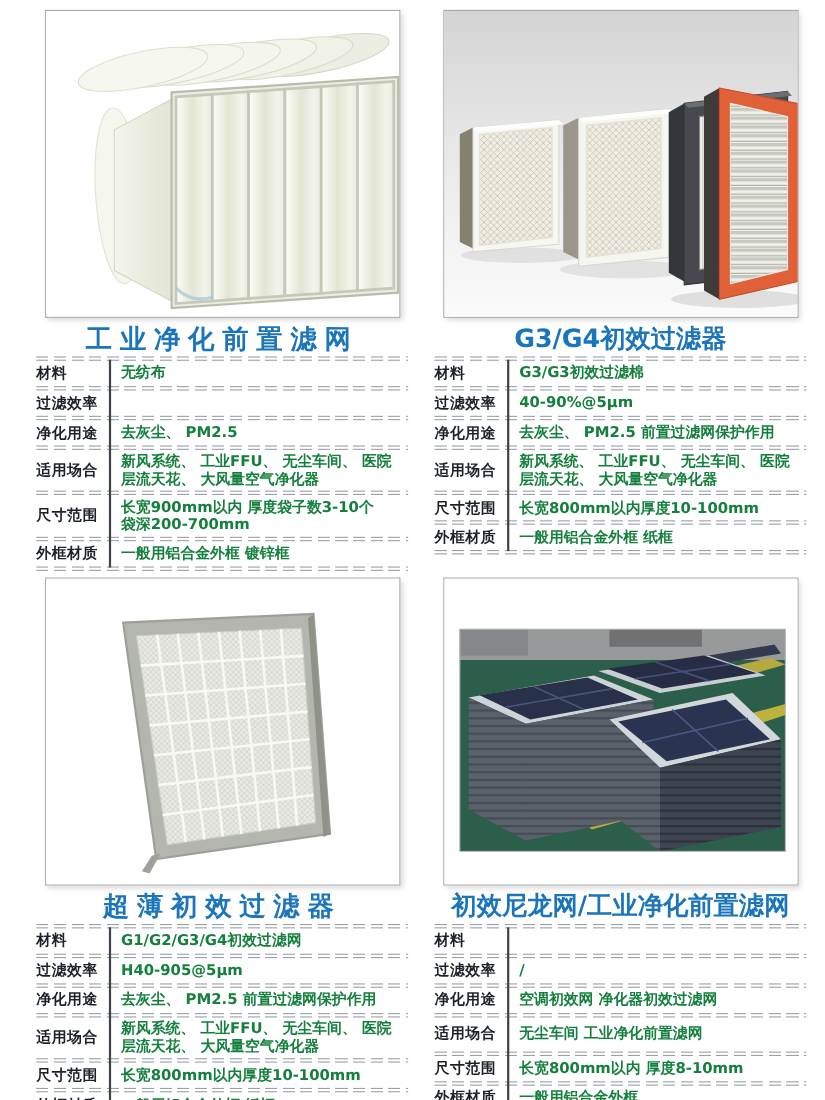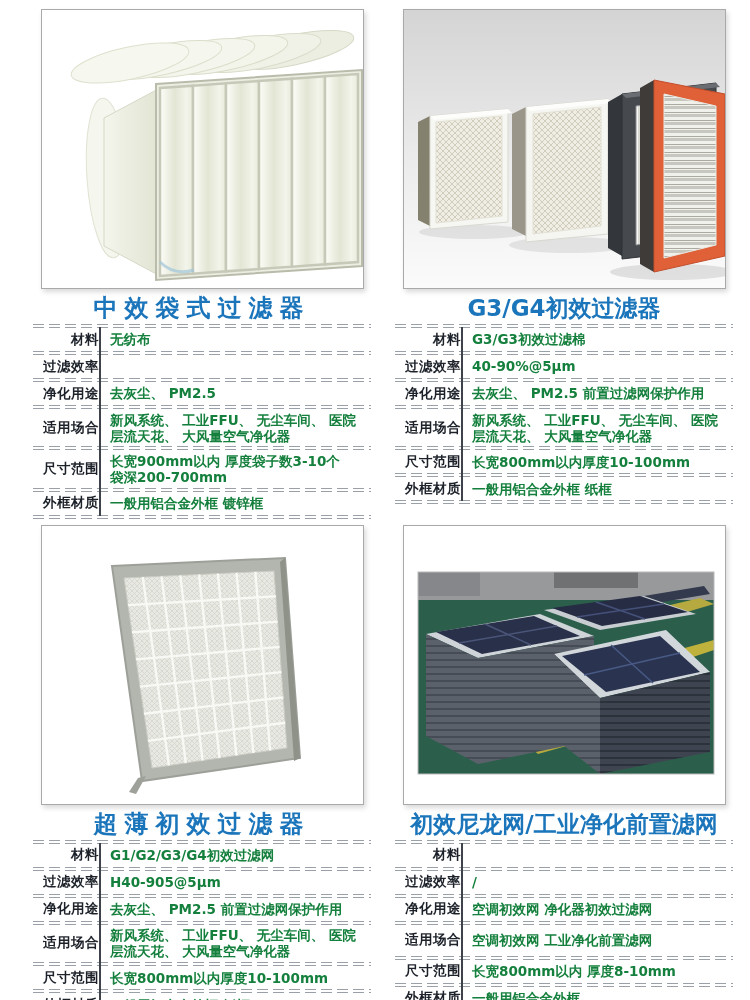--- a/index.html
+++ b/index.html
@@ -19,21 +19,21 @@
   .spec-table::before{content:"";position:absolute;left:66px;top:3px;bottom:3px;
                       width:2px;background:#3e434b;}
   .divider{height:4px;
     background-image:
       repeating-linear-gradient(90deg,#9aa0a8 0 11px,rgba(0,0,0,0) 11px 16px),
       repeating-linear-gradient(90deg,#9aa0a8 0 11px,rgba(0,0,0,0) 11px 16px);
     background-size:100% 1px,100% 1px;
     background-position:0 0,0 100%;
     background-repeat:no-repeat,no-repeat;}
   .spec-row{display:flex;align-items:center;padding:2.5px 0;min-height:17px;}
-  .spec-label{flex:0 0 66px;width:66px;text-align:right;font-size:13.5px;
+  .spec-label{flex:0 0 66px;width:66px;text-align:left;font-size:13.5px;
               font-weight:bold;color:#1d222a;letter-spacing:.5px;}
   .spec-value{flex:1;padding:0 6px 0 11px;font-size:13.5px;font-weight:bold;
               color:#15803d;line-height:1.2;white-space:pre-line;}
 </style>
 </head>
 <body>
 
 <div class="page">
   <div class="grid">
 
@@ -64,21 +64,21 @@
           <polygon points="114,74 320,60 320,256 114,270" fill="#eceee2" stroke="#b9bcab" stroke-width="2"></polygon>
           <polygon points="118,78 151,75.7 151,263.7 118,266" fill="url(#pocketG)" stroke="#c6c9b8" stroke-width="2.5"></polygon>
           <polygon points="151,75.7 184,73.3 184,261.3 151,263.7" fill="url(#pocketG)" stroke="#c6c9b8" stroke-width="2.5"></polygon>
           <polygon points="184,73.3 217,71 217,259 184,261.3" fill="url(#pocketG)" stroke="#c6c9b8" stroke-width="2.5"></polygon>
           <polygon points="217,71 250,68.7 250,256.7 217,259" fill="url(#pocketG)" stroke="#c6c9b8" stroke-width="2.5"></polygon>
           <polygon points="250,68.7 283,66.3 283,254.3 250,256.7" fill="url(#pocketG)" stroke="#c6c9b8" stroke-width="2.5"></polygon>
           <polygon points="283,66.3 316,64 316,252 283,254.3" fill="url(#pocketG)" stroke="#c6c9b8" stroke-width="2.5"></polygon>
           <path d="M118,252 q14,14 34,8" fill="none" stroke="#9fc6da" stroke-width="3" opacity=".7"></path>
         </svg>
       </div>
-      <h2 class="title">中效袋式过滤器</h2>
+      <h2 class="title">工业净化前置滤网</h2>
       <div class="spec-table">
         <div class="divider"></div>
         <div class="spec-row">
           <div class="spec-label">材料</div>
           <div class="spec-value">无纺布</div>
         </div>
         <div class="divider"></div>
         <div class="spec-row">
           <div class="spec-label">过滤效率</div>
         </div>
@@ -312,21 +312,21 @@
           <div class="spec-value">/</div>
         </div>
         <div class="divider"></div>
         <div class="spec-row">
           <div class="spec-label">净化用途</div>
           <div class="spec-value">空调初效网 净化器初效过滤网</div>
         </div>
         <div class="divider"></div>
         <div class="spec-row" style="min-height:26px">
           <div class="spec-label">适用场合</div>
-          <div class="spec-value">空调初效网 工业净化前置滤网</div>
+          <div class="spec-value">无尘车间 工业净化前置滤网</div>
         </div>
         <div class="divider"></div>
         <div class="spec-row">
           <div class="spec-label">尺寸范围</div>
           <div class="spec-value">长宽800mm以内 厚度8-10mm</div>
         </div>
         <div class="divider"></div>
         <div class="spec-row">
           <div class="spec-label">外框材质</div>
           <div class="spec-value">一般用铝合金外框</div>

